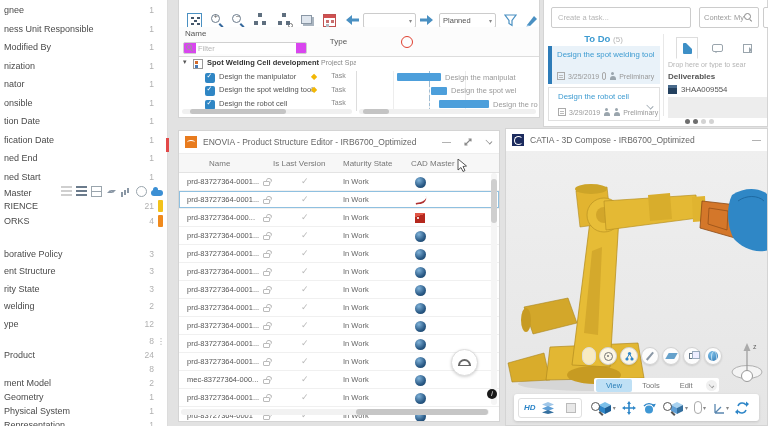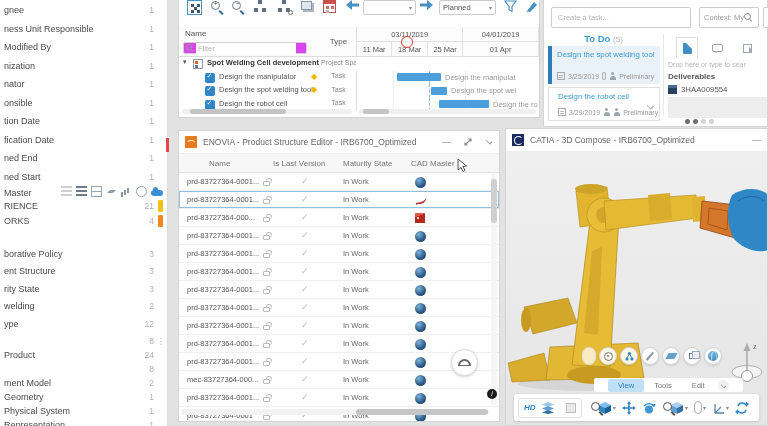--- a/index.html
+++ b/index.html
@@ -33,21 +33,21 @@
   .vic-sort::after{content:"";position:absolute;right:1px;bottom:1px;border:3px solid transparent;border-top-color:#8a97a5;}
   .vic-chart::before{content:"";position:absolute;left:0;bottom:0;width:2px;height:5px;background:#8a97a5;
       box-shadow:3px -2px 0 #8a97a5,6px -4px 0 #8a97a5;}
   .vic-globe{border:1.5px solid #9aa5ad;border-radius:50%;}
   .vic-cloud{background:#3b8fd4;border-radius:5px;width:12px;height:6px;margin-top:3px;}
   .vic-cloud::before{content:"";position:absolute;left:2px;top:-3px;width:5px;height:5px;border-radius:50%;background:#3b8fd4;}
   .red-sliver{position:absolute;left:166px;top:138px;width:3px;height:14px;background:#e24848;}
 
   
   .gantt{left:178px;top:-1px;width:362px;height:119px;}
-  .gtoolbar{position:absolute;left:0;top:0;right:0;height:41px;display:flex;align-items:flex-start;border-bottom:1px solid #e3e3e3;}
+  .gtoolbar{position:absolute;left:0;top:0;right:0;height:41px;display:flex;align-items:center;border-bottom:1px solid #e3e3e3;}
   .tbi{position:relative;display:inline-flex;align-items:center;justify-content:center;}
   .fitic{width:15px;height:15px;border:1px solid #4a90c2;background:#fff;margin-left:8px;margin-right:8px;position:relative;}
   .fitic::before{content:"";position:absolute;left:3px;top:3px;width:2.5px;height:2.5px;background:#44576b;
       box-shadow:6px 0 #44576b,0 6px #44576b,6px 6px #44576b,3px 3px #44576b;}
   .mag{position:relative;width:14px;height:14px;margin-right:8px;}
   .mag::before{content:"";position:absolute;left:1px;top:1px;width:7px;height:7px;border:1.5px solid #6b7b8c;border-radius:50%;}
   .mag::after{content:"";position:absolute;left:10px;top:10px;width:5px;height:2px;background:#35689c;transform:rotate(45deg);transform-origin:0 0;}
   .magsign{position:absolute;left:2.5px;top:0px;font-size:7px;color:#555;width:7px;text-align:center;}
   .treeic{width:14px;height:14px;position:relative;margin-right:10px;}
   .treeic::before{content:"";position:absolute;left:5px;top:0;width:4px;height:4px;background:#5f6f7f;}
@@ -199,21 +199,21 @@
         box-shadow:0 1px 2px rgba(0,0,0,.12);display:flex;align-items:center;justify-content:center;position:relative;}
   .g-target{width:9px;height:9px;border:1.5px solid #777;border-radius:50%;position:relative;}
   .g-target::before{content:"";position:absolute;left:2px;top:2px;width:2px;height:2px;border-radius:50%;background:#777;}
   .g-slash{width:1.5px;height:10px;background:#8a97a5;transform:rotate(40deg);}
   .g-plane{width:9px;height:6px;background:#4a90c2;transform:skewX(-30deg);opacity:.85;}
   .g-copy{width:6px;height:6px;border:1px solid #678;position:relative;background:#fff;}
   .g-copy::before{content:"";position:absolute;left:2px;top:-3px;width:6px;height:6px;border:1px solid #9ab;background:#eef;}
   .g-globe{width:10px;height:10px;border-radius:50%;background:radial-gradient(circle at 35% 30%,#7cc0ea,#2a72ad);position:relative;}
   .g-globe::before{content:"";position:absolute;left:3px;top:0;width:4px;height:10px;border:1px solid rgba(255,255,255,.6);border-radius:50%;}
   .compass{position:absolute;right:2px;top:190px;}
-  .vtabs{position:absolute;left:88px;top:227px;height:14px;display:flex;align-items:center;background:#fff;border-radius:2px;padding:0 14px;}
+  .vtabs{position:absolute;left:88px;top:227px;height:14px;display:flex;align-items:center;background:#fff;border-radius:2px;padding:0 2px;}
   .vtab{font-size:7.5px;color:#777;padding:2px 10px;}
   .vtab.active{background:#bfe0f5;color:#2b7fb8;border-radius:2px;}
   .vtab-chev{width:11px;height:11px;border-radius:50%;background:#f0f0f0;margin-left:3px;position:relative;}
   .vtab-chev::before{content:"";position:absolute;left:3px;top:3px;width:4px;height:4px;border-right:1px solid #999;border-bottom:1px solid #999;transform:rotate(45deg) scaleY(.6);}
   .vtoolbar{position:absolute;left:8px;right:8px;top:243px;height:27px;background:#fff;border-radius:3px;
             box-shadow:0 1px 3px rgba(0,0,0,.15);display:flex;align-items:center;padding:0 4px;}
   .hd-group{display:flex;align-items:center;gap:5px;border:1px solid #e0e0e0;border-radius:3px;height:20px;padding:0 5px;margin-right:8px;}
   .hdtxt{font-size:8px;font-weight:bold;font-style:italic;color:#2e86c8;}
   .ghostcube{width:10px;height:10px;border:1px solid #bbb;background:#e8e8e8;}
   .vti{margin-right:6px;display:inline-flex;align-items:center;}
@@ -429,34 +429,20 @@
       </span>
     </div>
 
     <div class="ghead">
       <span class="gh-name">Name</span>
       <div class="gfilter">
         <span class="fmag"></span>
         <input placeholder="Filter" style="">
       </div>
       <span class="gh-type">Type</span>
-      <div class="gtl-head">
-        <div class="gmonths">
-
-        <span class="gmonth" style="width: 108px;">03/11/2019</span>
-            <span class="gmonth" style="width: 77px;">04/01/2019</span>
-          </div>
-        <div class="gweeks">
-
-        <span class="gweek" style="width: 36px;">11 Mar</span>
-            <span class="gweek" style="width: 36px;">18 Mar</span>
-            <span class="gweek" style="width: 36px;">25 Mar</span>
-            <span class="gweek" style="width: 77px;">01 Apr</span>
-          </div>
-      </div>
     </div>
 
     <div class="grows">
 
         <div class="grow row-project">
           <span class="caret">▾</span>
           <span class="rowic ic-project"></span>
           <span class="gname">Spot Welding Cell development</span>
           <span class="gdiamond"></span>
           <span class="gtype">Project Space</span>

